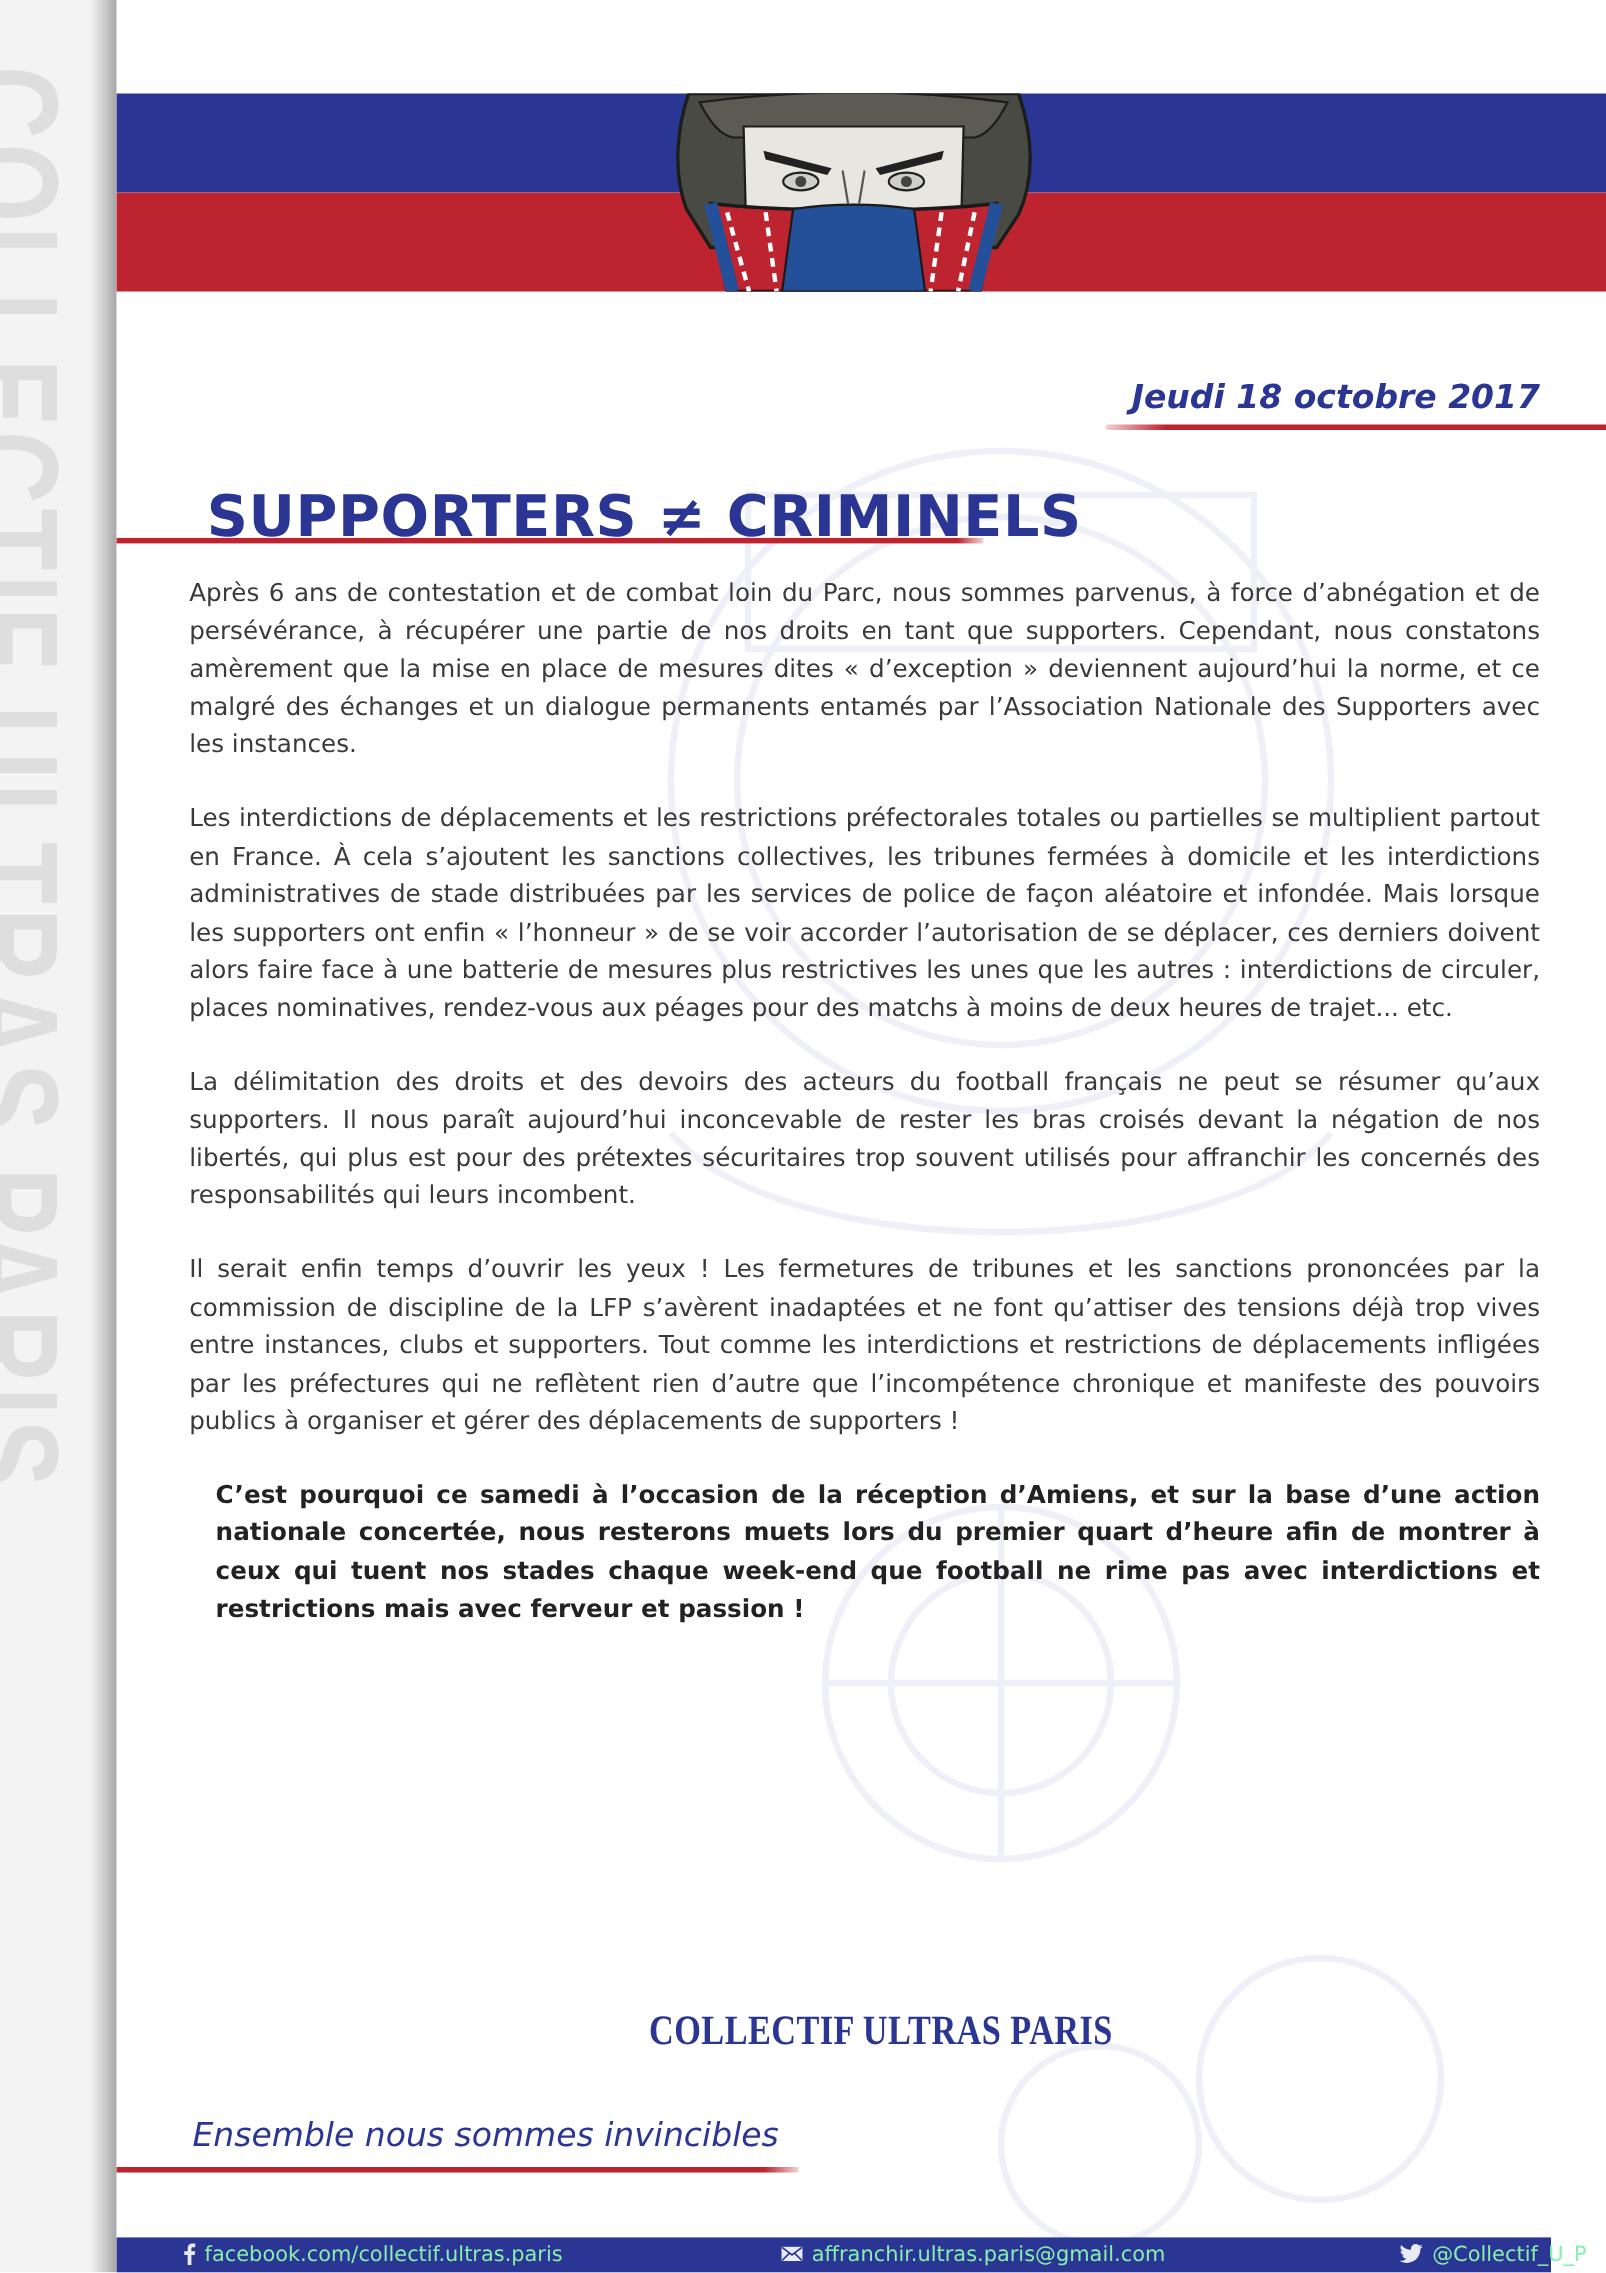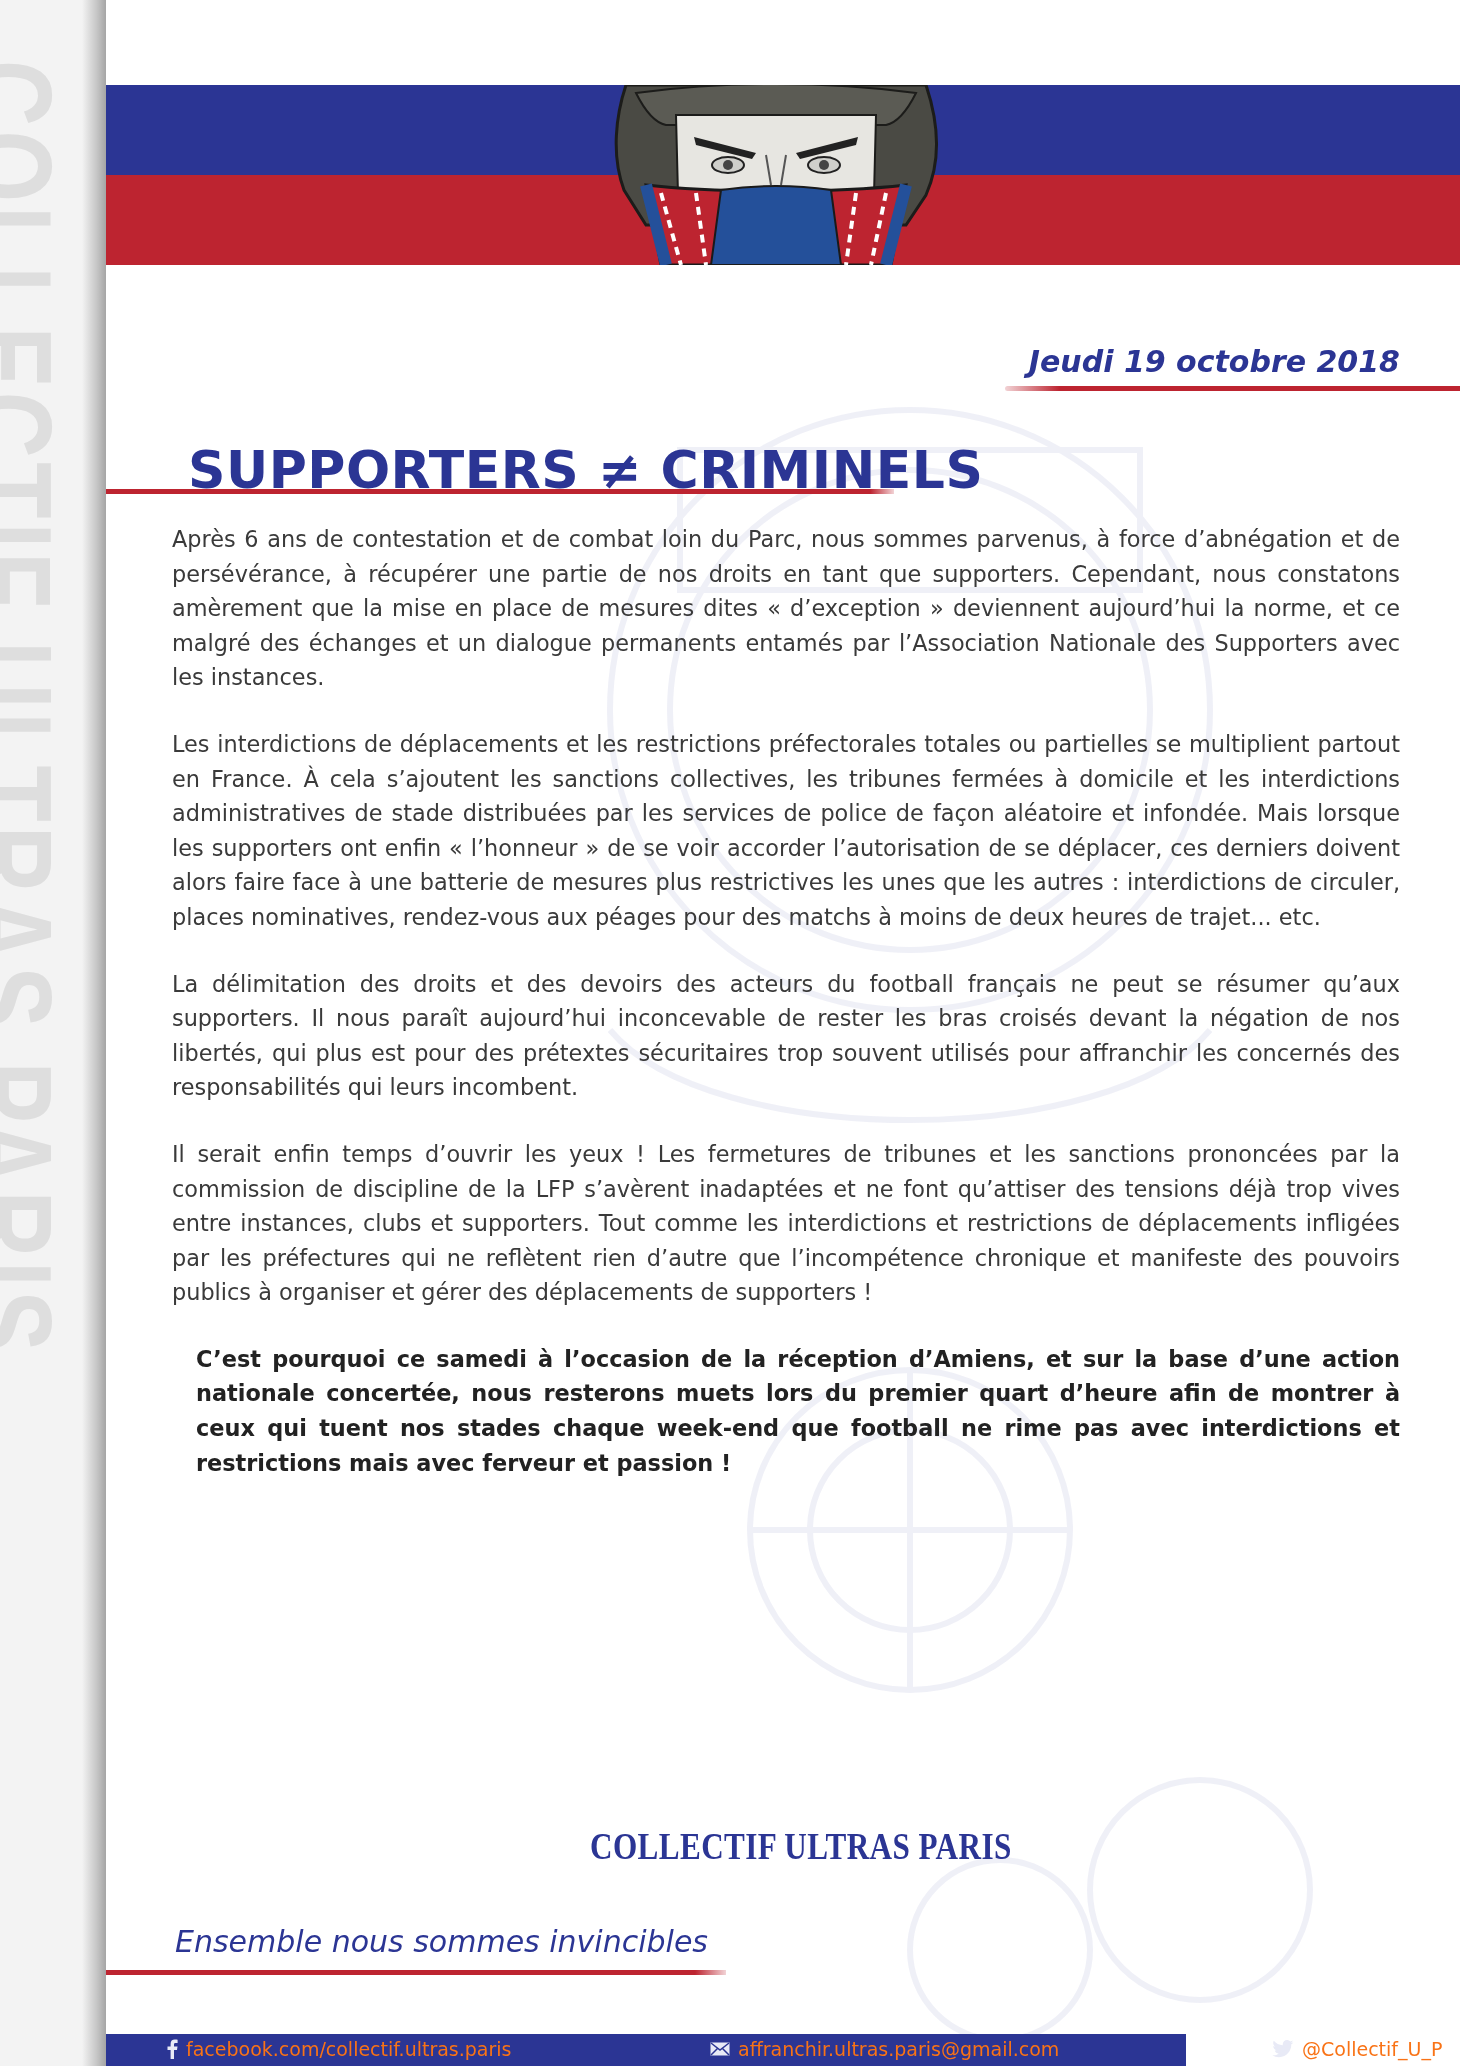--- a/index.html
+++ b/index.html
@@ -80,22 +80,22 @@
     position: absolute; left: 175px; top: 1924px;
     font-family: "DejaVu Sans", sans-serif; font-style: italic;
     font-size: 30px; color: #2b3594;
   }
   .motto-rule {
     position: absolute; left: 106px; top: 1970px; width: 620px; height: 5px;
     background: linear-gradient(to right, #bd2430, #bd2430 95%, rgba(189,36,48,0.2));
   }
   
   .footer {
-    position: absolute; left: 106px; top: 2034px; width: 1080px; height: 32px;
-    background: #2b3594; color: #f97316;
+    position: absolute; left: 106px; top: 2034px; width: 1304px; height: 32px;
+    background: #2b3594; color: #86efac;
     font-family: "DejaVu Sans", sans-serif; font-size: 19px;
   }
   .footer-item { position: absolute; top: 4px; display: flex; align-items: center; gap: 8px; white-space: nowrap; }
   .footer-item .ico { display: inline-flex; align-items: center; justify-content: center; }
 </style>
 </head>
 <body>
 
 <div class="spine">
   <div class="spine-text">COLLECTIF ULTRAS PARIS</div>
@@ -135,21 +135,21 @@
     <path d="M200,120 L660,120 L660,260 L200,260 Z"></path>
     <path d="M130,700 C230,820 630,820 730,700"></path>
     <circle cx="430" cy="1200" r="160"></circle>
     <circle cx="430" cy="1200" r="100"></circle>
     <circle cx="720" cy="1560" r="110"></circle>
     <circle cx="520" cy="1620" r="90"></circle>
     <path d="M430,1040 L430,1360 M270,1200 L590,1200"></path>
   </g>
 </svg>
 
-<div class="date">Jeudi 19 octobre 2018</div>
+<div class="date">Jeudi 18 octobre 2017</div>
 <div class="date-rule"></div>
 
 <h1 class="title" style="margin:16px">SUPPORTERS ≠ CRIMINELS</h1>
 <div class="title-rule"></div>
 
 <div class="content">
   <p>Après 6 ans de contestation et de combat loin du Parc, nous sommes parvenus, à force d’abnégation et de persévérance, à récupérer une partie de nos droits en tant que supporters. Cependant, nous constatons amèrement que la mise en place de mesures dites « d’exception » deviennent aujourd’hui la norme, et ce malgré des échanges et un dialogue permanents entamés par l’Association Nationale des Supporters avec les instances.</p>
   <p>Les interdictions de déplacements et les restrictions préfectorales totales ou partielles se multiplient partout en France. À cela s’ajoutent les sanctions collectives, les tribunes fermées à domicile et les interdictions administratives de stade distribuées par les services de police de façon aléatoire et infondée. Mais lorsque les supporters ont enfin « l’honneur » de se voir accorder l’autorisation de se déplacer, ces derniers doivent alors faire face à une batterie de mesures plus restrictives les unes que les autres : interdictions de circuler, places nominatives, rendez-vous aux péages pour des matchs à moins de deux heures de trajet... etc.</p>
   <p>La délimitation des droits et des devoirs des acteurs du football français ne peut se résumer qu’aux supporters. Il nous paraît aujourd’hui inconcevable de rester les bras croisés devant la négation de nos libertés, qui plus est pour des prétextes sécuritaires trop souvent utilisés pour affranchir les concernés des responsabilités qui leurs incombent.</p>
   <p>Il serait enfin temps d’ouvrir les yeux ! Les fermetures de tribunes et les sanctions prononcées par la commission de discipline de la LFP s’avèrent inadaptées et ne font qu’attiser des tensions déjà trop vives entre instances, clubs et supporters. Tout comme les interdictions et restrictions de déplacements infligées par les préfectures qui ne reflètent rien d’autre que l’incompétence chronique et manifeste des pouvoirs publics à organiser et gérer des déplacements de supporters !</p>

